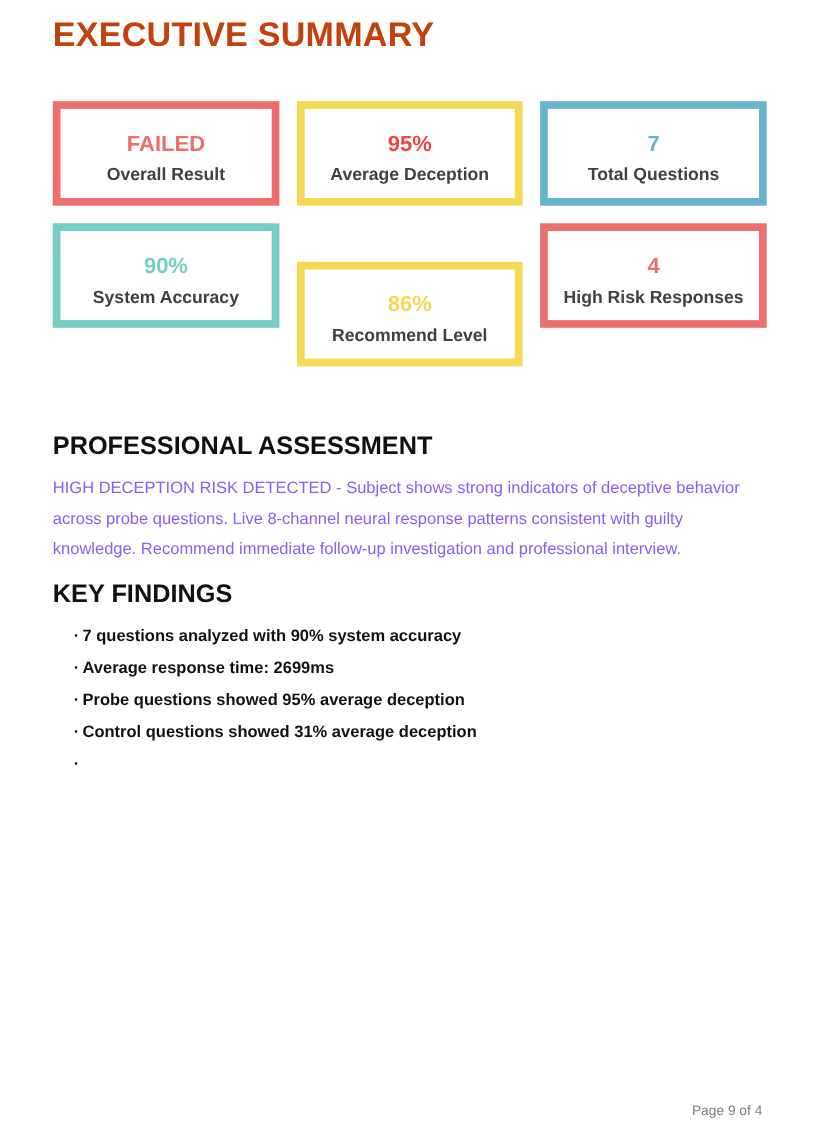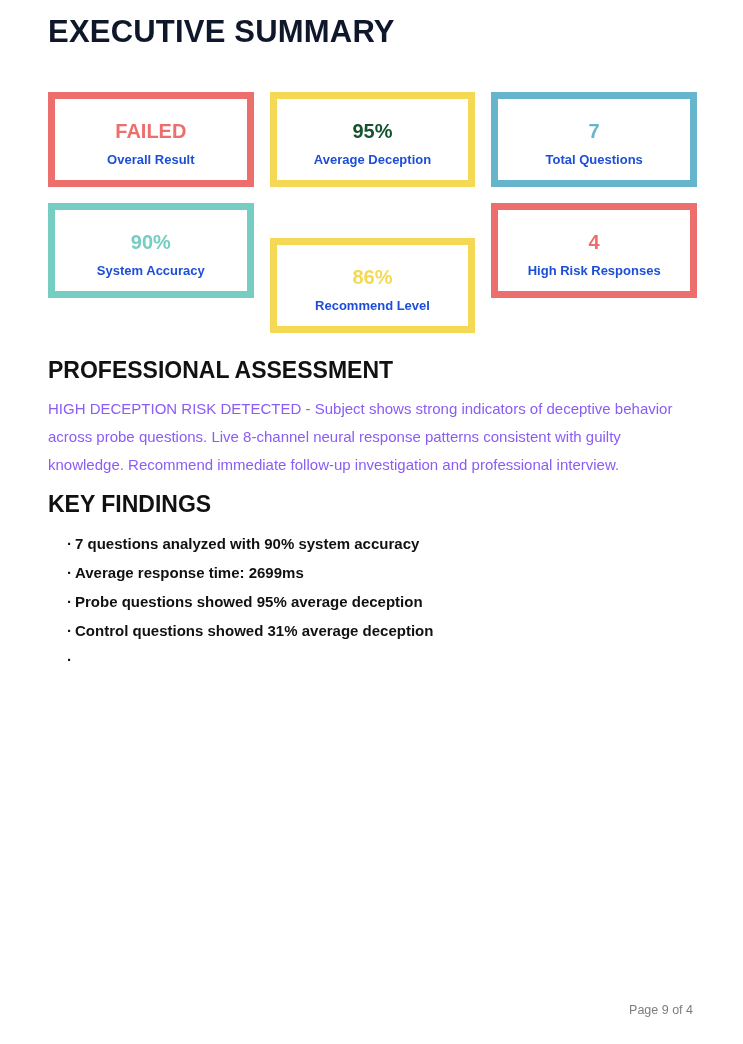--- a/index.html
+++ b/index.html
@@ -17,21 +17,21 @@
     height: 1044px;
     padding: 0 46px 0 48px;
     position: relative;
   }
   .doc-title {
     margin: 0;
     padding-top: 14px;
     font-size: 31px;
     line-height: 36px;
     font-weight: bold;
-    color: #0f172a;
+    color: #c2410c;
     letter-spacing: 0.2px;
   }
   .cards-grid {
     margin-top: 42px;
     display: grid;
     grid-template-columns: repeat(3, 1fr);
     column-gap: 14px;
     row-gap: 13px;
     gap: 16px;
   }
@@ -47,27 +47,27 @@
     padding-top: 8px;
     text-align: center;
   }
   .metric-value {
     font-size: 20px;
     font-weight: bold;
     line-height: 23px;
   }
   .metric-label {
     margin-top: 10px;
-    font-size: 13px;
+    font-size: 16px;
     font-weight: bold;
-    color: #1d4ed8;
+    color: #404040;
     line-height: 14px;
   }
   .section-heading {
-    margin: 24px 0 11px 0;
+    margin: 59px 0 11px 0;
     font-size: 23px;
     line-height: 27px;
     font-weight: bold;
     color: #111111;
   }
   .section-heading.kf { margin-top: 12px; margin-bottom: 0; }
   .assessment-body {
     margin: 0;
     font-size: 15px;
     line-height: 28px;
@@ -108,21 +108,21 @@
 <div class="page">
 
   <h1 class="doc-title">EXECUTIVE SUMMARY</h1>
 
   <div class="cards-grid">
     <div class="metric-card" style="border-color: rgb(237, 111, 109);">
       <div class="metric-value" style="color: rgb(237, 111, 109);">FAILED</div>
       <div class="metric-label">Overall Result</div>
     </div>
     <div class="metric-card" style="border-color: rgb(245, 216, 84);">
-      <div class="metric-value" style="color: #14532d;">95%</div>
+      <div class="metric-value" style="color: #ef4444;">95%</div>
       <div class="metric-label">Average Deception</div>
     </div>
     <div class="metric-card" style="border-color: rgb(103, 181, 204);">
       <div class="metric-value" style="color: rgb(103, 181, 204);">7</div>
       <div class="metric-label">Total Questions</div>
     </div>
     <div class="metric-card" style="border-color: rgb(118, 205, 193);">
       <div class="metric-value" style="color: rgb(118, 205, 193);">90%</div>
       <div class="metric-label">System Accuracy</div>
     </div>

